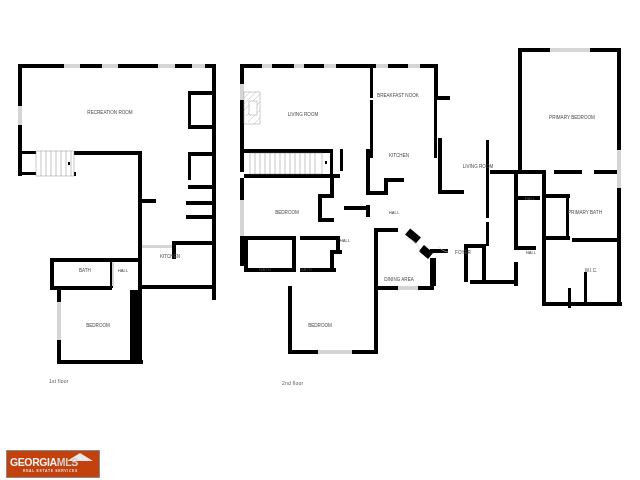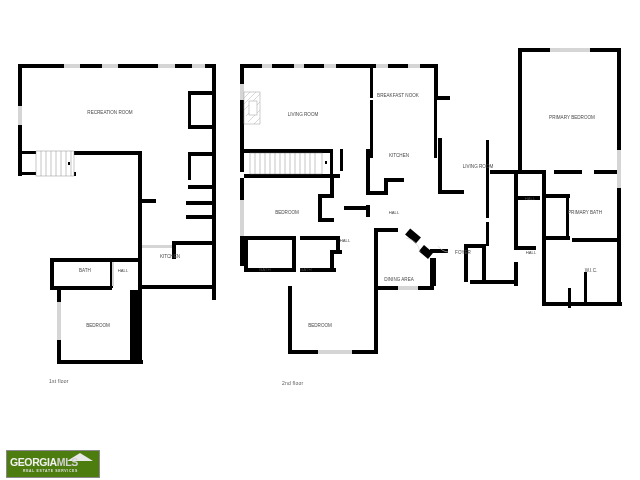--- a/index.html
+++ b/index.html
@@ -31,21 +31,21 @@
   #caption-first { left: 49px; top: 378px; }
   #caption-second { left: 282px; top: 380px; }
 
   
   #mls-logo {
     position: absolute;
     left: 6px;
     top: 450px;
     width: 92px;
     height: 26px;
-    background: #4d7c0f;
+    background: #c2410c;
     border: 1px solid #8a8a8a;
     overflow: hidden;
   }
   #mls-logo .logo-inner {
     position: relative;
     width: 100%;
     height: 100%;
   }
   #mls-logo .logo-main {
     position: absolute;

